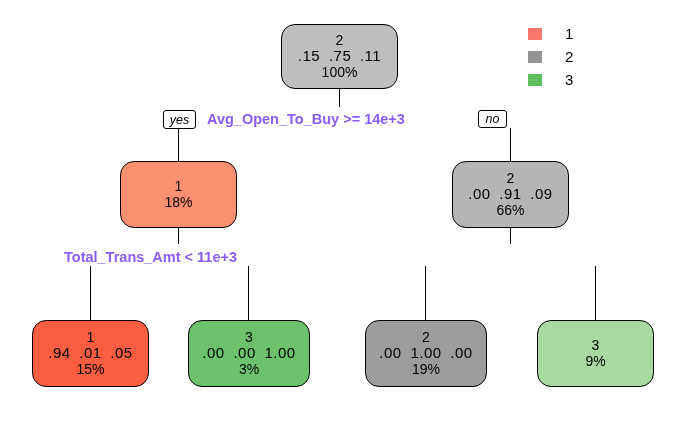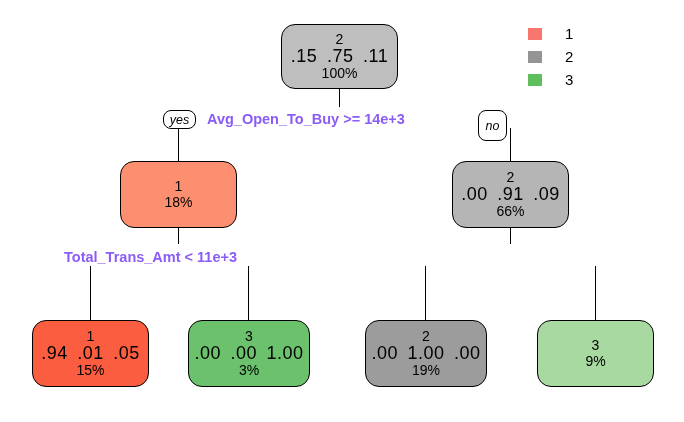--- a/index.html
+++ b/index.html
@@ -28,21 +28,21 @@
     flex-direction: column;
     align-items: center;
     justify-content: center;
     line-height: 1.08;
     z-index: 3;
   }
   .node .nd-class {
     font-size: 14px;
   }
   .node .nd-probs {
-    font-size: 18px;
+    font-size: 15px;
     letter-spacing: 0.5px;
     white-space: nowrap;
   }
   .node .nd-probs span { padding: 0 2px; }
   .node .nd-pct {
     font-size: 14px;
   }
 
   
   .edge {
@@ -63,21 +63,21 @@
     z-index: 4;
     background: #ffffff;
     padding: 0 2px;
   }
 
   
   .yn-box {
     position: absolute;
     box-sizing: border-box;
     border: 1.4px solid #000000;
-    border-radius: 8px;
+    border-radius: 3px;
     background: #ffffff;
     font-size: 12.5px;
     font-style: italic;
     color: #000000;
     display: flex;
     align-items: center;
     justify-content: center;
     z-index: 5;
     padding-bottom: 0;
   }
@@ -133,21 +133,21 @@
     </div>
     <div class="nd-pct">100%</div>
   </div>
 
   <div class="yn-box" style="left:163px; top:110px; width:33px; height:19px;">
     <span>yes</span>
   </div>
   <div class="split-label" style="left:205px; top:111px;">
     <span>Avg_Open_To_Buy &gt;= 14e+3</span>
   </div>
-  <div class="yn-box" style="left:478px; top:110px; width:29px; height:31px;">
+  <div class="yn-box" style="left:478px; top:110px; width:29px; height:18px;">
     <span>no</span>
   </div>
 
   <div class="node" style="left:120px; top:161px; width:117px; height:67px; background:#FC8F6F;">
     <div class="nd-class">1</div>
     <div class="nd-pct">18%</div>
   </div>
 
   <div class="node" style="left:452px; top:161px; width:117px; height:67px; background:#B5B5B5;">
     <div class="nd-class">2</div>

